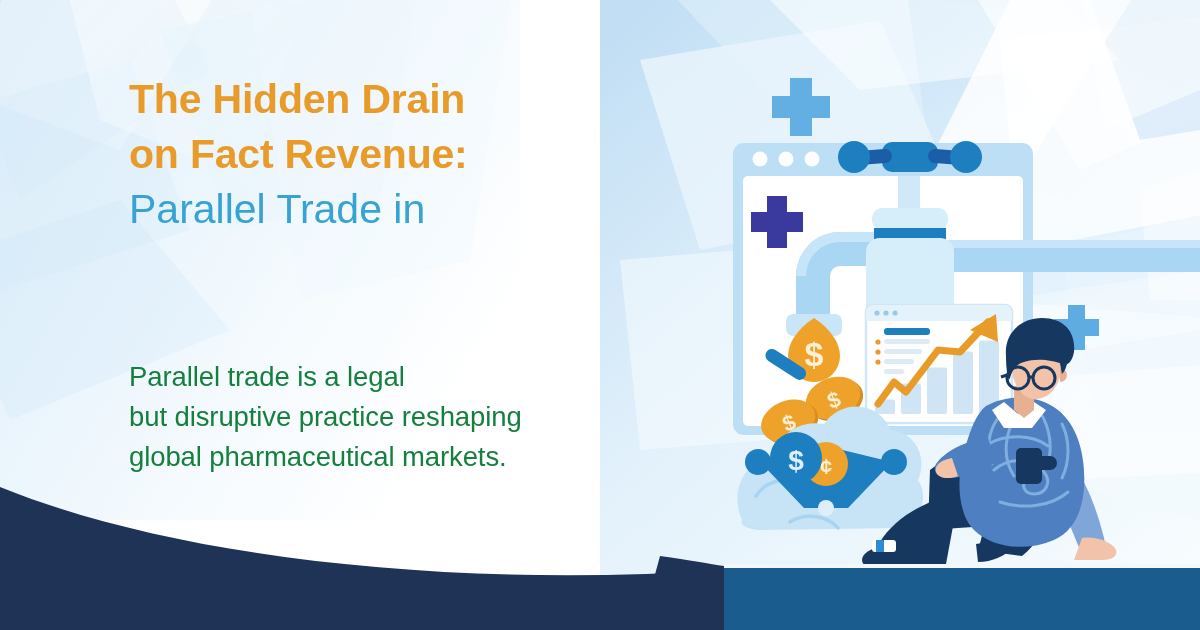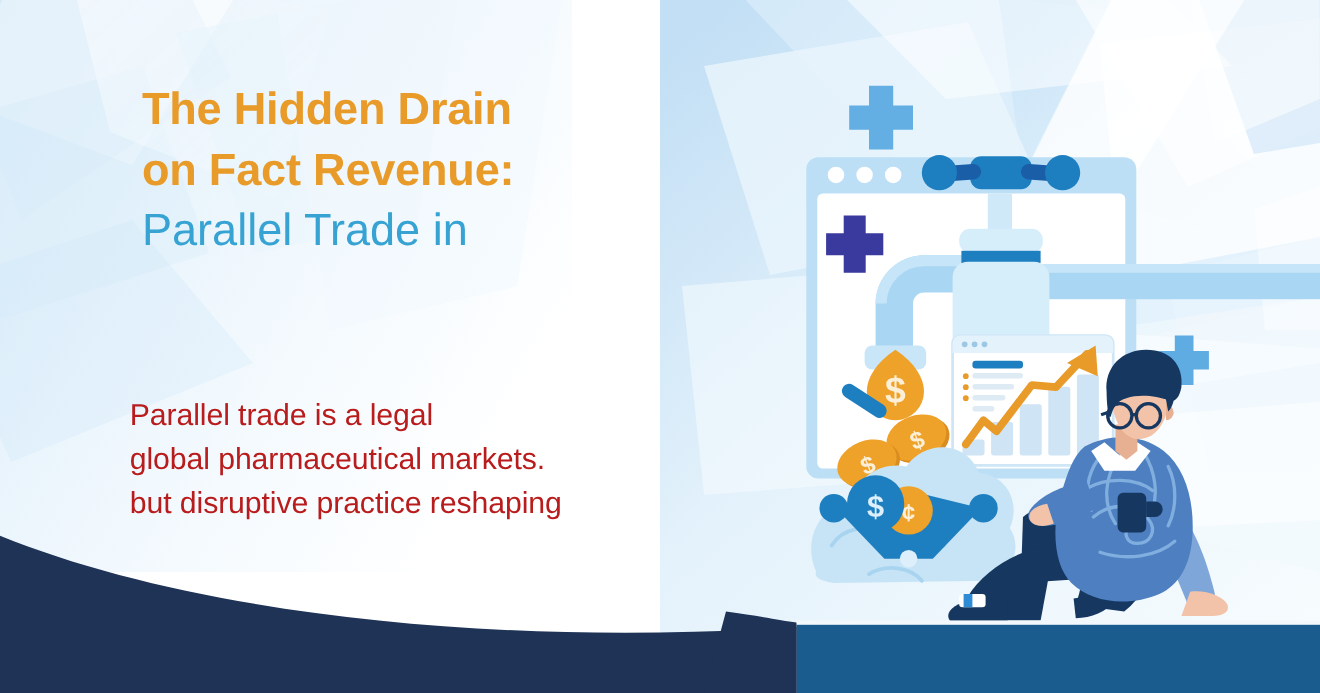--- a/index.html
+++ b/index.html
@@ -26,26 +26,26 @@
     font-weight:700;
     line-height:55px;
     letter-spacing:-0.2px;
   }
   .hl-line { display:block; white-space:nowrap; }
   .hl-orange { color:#E89B28; font-weight:700; }
   .hl-blue   { color:#36A3D3; font-weight:400; letter-spacing:0px; }
 
   .subhead {
     position:absolute;
-    left:102px; top:357px;
+    left:113px; top:357px;
     width:560px;
     font-size:27.5px;
     font-weight:400;
     line-height:40px;
-    color:#b91c1c;
+    color:#15803d;
     letter-spacing:-0.1px;
   }
   .sub-line { display:block; white-space:nowrap; }
 </style>
 </head>
 <body>
 
 <div id="stage">
 
   <svg id="bgsvg" viewBox="0 0 1200 630" preserveAspectRatio="none">
@@ -311,18 +311,18 @@
   <div class="text-layer">
 
     <div class="headline">
       <span class="hl-line hl-orange">The Hidden Drain</span>
       <span class="hl-line hl-orange">on Fact Revenue:</span>
       <span class="hl-line hl-blue">Parallel Trade in</span>
     </div>
 
     <div class="subhead">
       <span class="sub-line">Parallel trade is a legal</span>
+      <span class="sub-line">but disruptive practice reshaping</span>
       <span class="sub-line">global pharmaceutical markets.</span>
-      <span class="sub-line">but disruptive practice reshaping</span>
     </div>
 
   </div>
 </div>
 
 </body></html>

